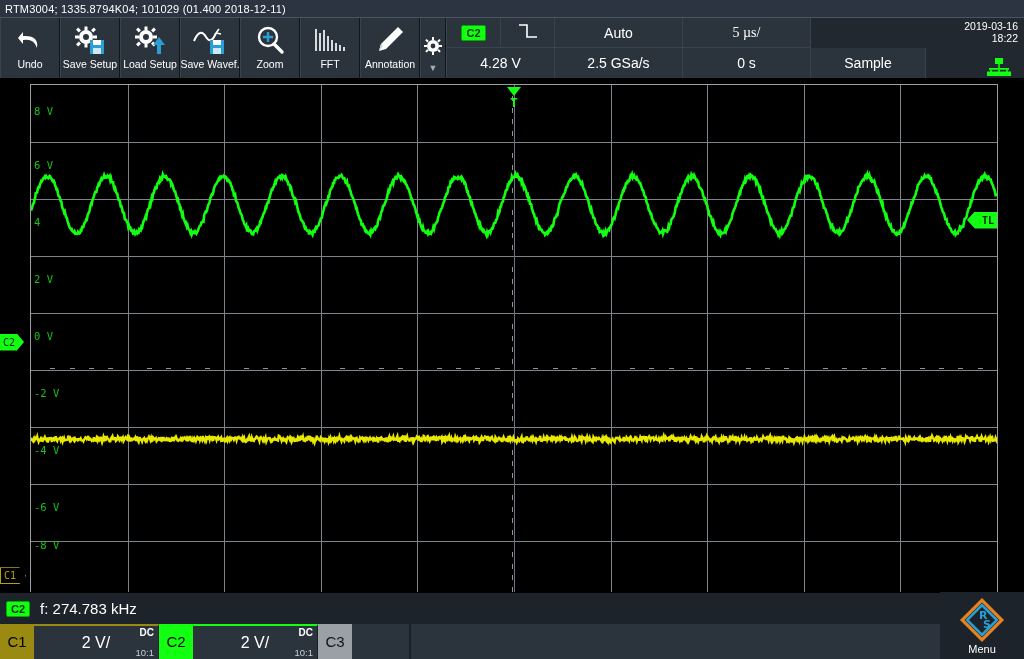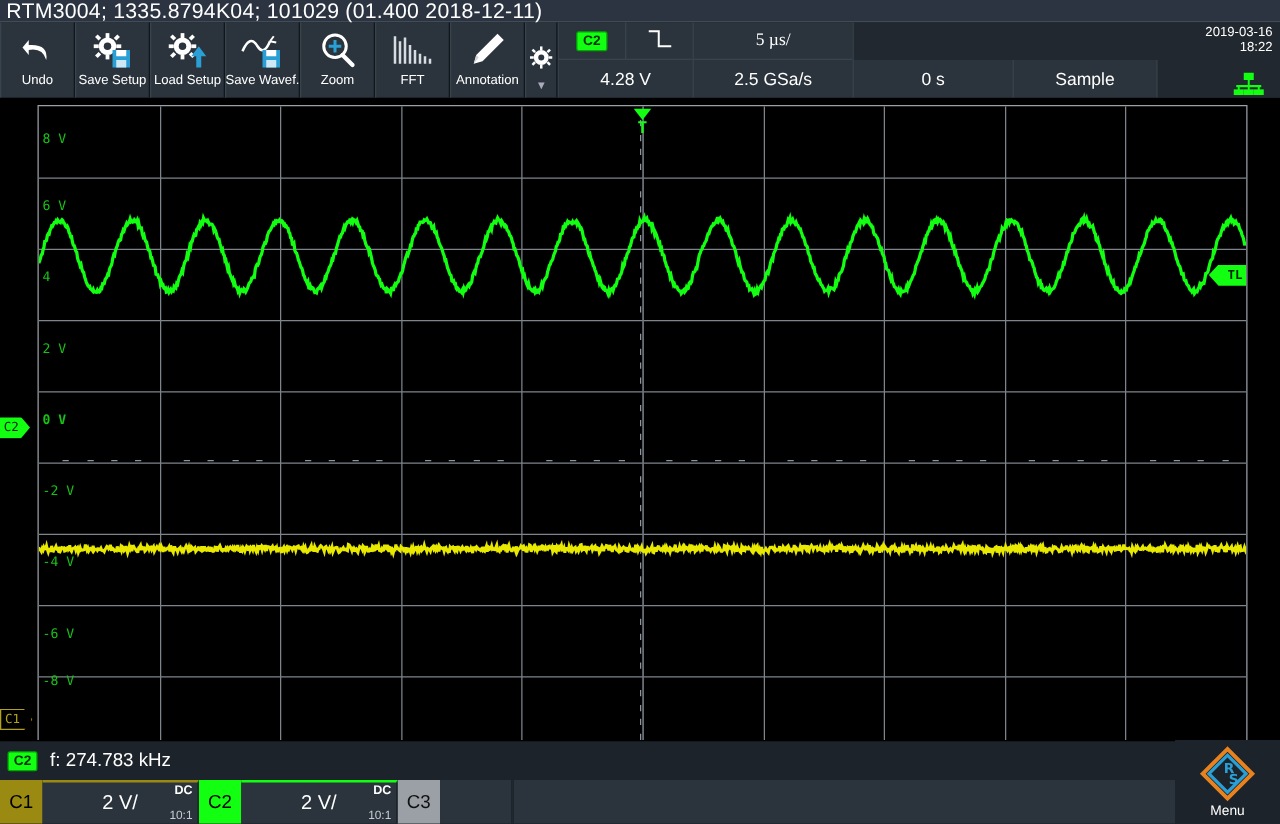--- a/index.html
+++ b/index.html
@@ -10,21 +10,21 @@
     color:#fff; overflow:hidden; position:relative;
   }
 
   
   #titlebar {
     height:18px; width:100%;
     background:#2b3440;
     border-bottom:1px solid #4a5460;
     display:flex; align-items:center;
     padding-left:5px;
-    font-size:17px; letter-spacing:.2px;
+    font-size:11px; letter-spacing:.2px;
     color:#ffffff;
   }
 
   
   #toolbar {
     height:62px; width:100%;
     background:#22282f;
     display:flex; align-items:stretch;
     border-bottom:2px solid #000;
   }
@@ -372,20 +372,23 @@
     <div class="srow">
       <div class="scell c-src">
         <span class="chbadge">C2</span>
       </div>
       <div class="scell c-slope">
         <span>
           <svg width="22" height="18" viewBox="0 0 22 18">
             <path d="M2 3 L10 3 L10 15 L20 15" stroke="#fff" stroke-width="1.6" fill="none"></path>
           </svg>
         </span>
+      </div>
+      <div class="scell c-mode">
+        <span>Auto</span>
       </div>
       <div class="scell c-time">
         <span>5 µs/</span>
       </div>
       <div id="clockcell">
         <span class="d">2019-03-16</span>
         <span class="t">18:22</span>
       </div>
     </div>
     <div class="srow">
@@ -531,21 +534,21 @@
     <svg id="waves" viewBox="0 0 966 570" preserveAspectRatio="none">
       <path id="trace-c1" fill="none" stroke="#e8e800" stroke-width="2.4" d="M0.0,352.8L0.7,354.9L1.4,355.1L2.1,356.2L2.8,353.7L3.5,355.0L4.1,352.8L4.8,354.2L5.5,354.0L6.2,351.6L6.9,354.7L7.6,356.7L8.3,354.4L9.0,354.4L9.7,356.4L10.3,351.7L11.0,355.7L11.7,355.9L12.4,354.2L13.1,353.6L13.8,352.1L14.5,354.2L15.2,353.9L15.9,356.2L16.6,356.4L17.3,352.4L17.9,354.6L18.6,353.1L19.3,353.3L20.0,353.2L20.7,355.9L21.4,355.7L22.1,353.4L22.8,353.1L23.5,354.7L24.2,353.5L24.8,351.3L25.5,355.2L26.2,356.2L26.9,354.1L27.6,353.6L28.3,353.6L29.0,352.9L29.7,355.3L30.4,353.3L31.0,352.8L31.7,356.7L32.4,354.9L33.1,353.0L33.8,355.2L34.5,354.8L35.2,355.1L35.9,354.9L36.6,354.6L37.3,350.7L38.0,353.1L38.6,355.1L39.3,353.5L40.0,355.8L40.7,354.6L41.4,353.6L42.1,353.9L42.8,355.1L43.5,351.7L44.2,355.4L44.8,354.5L45.5,354.3L46.2,354.2L46.9,355.3L47.6,354.2L48.3,354.7L49.0,354.5L49.7,353.4L50.4,355.3L51.1,355.6L51.8,355.4L52.4,356.3L53.1,354.5L53.8,353.4L54.5,352.2L55.2,352.7L55.9,354.1L56.6,353.1L57.3,350.9L58.0,354.7L58.6,354.6L59.3,353.8L60.0,354.5L60.7,355.8L61.4,355.2L62.1,355.6L62.8,352.2L63.5,354.9L64.2,355.5L64.9,355.6L65.5,353.2L66.2,355.3L66.9,352.3L67.6,353.0L68.3,355.6L69.0,354.8L69.7,351.9L70.4,354.6L71.1,357.3L71.8,354.9L72.5,351.8L73.1,353.6L73.8,350.9L74.5,356.0L75.2,352.4L75.9,352.0L76.6,353.4L77.3,354.1L78.0,355.5L78.7,356.4L79.4,356.3L80.0,353.1L80.7,352.6L81.4,351.3L82.1,355.1L82.8,352.8L83.5,353.2L84.2,353.2L84.9,356.0L85.6,355.3L86.3,354.1L86.9,351.5L87.6,352.5L88.3,354.6L89.0,352.8L89.7,352.6L90.4,354.8L91.1,353.3L91.8,352.3L92.5,356.1L93.1,354.9L93.8,353.4L94.5,352.3L95.2,353.4L95.9,354.3L96.6,352.1L97.3,353.8L98.0,351.8L98.7,353.5L99.4,356.5L100.1,352.4L100.7,355.1L101.4,355.0L102.1,354.2L102.8,353.6L103.5,354.0L104.2,352.6L104.9,356.1L105.6,351.3L106.3,354.0L106.9,355.7L107.6,357.0L108.3,353.0L109.0,353.0L109.7,354.7L110.4,354.6L111.1,356.5L111.8,354.2L112.5,353.6L113.2,352.9L113.8,354.8L114.5,356.2L115.2,354.7L115.9,356.0L116.6,353.8L117.3,353.0L118.0,351.6L118.7,352.8L119.4,355.0L120.1,352.8L120.8,355.9L121.4,355.6L122.1,352.3L122.8,353.1L123.5,354.3L124.2,353.8L124.9,353.1L125.6,356.2L126.3,355.3L127.0,354.7L127.7,353.2L128.3,353.3L129.0,355.0L129.7,355.4L130.4,352.1L131.1,355.7L131.8,355.3L132.5,352.1L133.2,354.6L133.9,355.1L134.6,354.2L135.2,353.6L135.9,356.0L136.6,352.5L137.3,356.3L138.0,352.7L138.7,355.8L139.4,356.1L140.1,355.9L140.8,353.5L141.4,354.2L142.1,352.0L142.8,356.2L143.5,354.1L144.2,352.6L144.9,351.5L145.6,353.3L146.3,355.2L147.0,355.7L147.7,354.6L148.4,354.6L149.0,355.1L149.7,353.5L150.4,354.7L151.1,353.4L151.8,354.8L152.5,353.5L153.2,352.6L153.9,353.6L154.6,354.3L155.2,352.9L155.9,354.4L156.6,353.1L157.3,355.1L158.0,354.4L158.7,352.0L159.4,352.0L160.1,356.3L160.8,353.1L161.5,357.1L162.1,353.9L162.8,355.3L163.5,353.0L164.2,354.0L164.9,355.9L165.6,353.8L166.3,352.0L167.0,352.8L167.7,355.4L168.4,351.7L169.0,354.9L169.7,352.8L170.4,353.6L171.1,355.0L171.8,351.0L172.5,354.7L173.2,354.5L173.9,356.2L174.6,353.4L175.3,355.2L176.0,351.2L176.6,353.8L177.3,353.3L178.0,352.2L178.7,354.8L179.4,352.2L180.1,352.7L180.8,354.1L181.5,351.0L182.2,355.6L182.9,352.9L183.5,352.3L184.2,352.5L184.9,352.8L185.6,355.2L186.3,353.0L187.0,352.0L187.7,354.2L188.4,353.6L189.1,353.0L189.8,354.8L190.4,353.3L191.1,356.8L191.8,353.1L192.5,355.8L193.2,352.7L193.9,356.5L194.6,356.4L195.3,353.8L196.0,352.7L196.7,355.5L197.3,353.8L198.0,352.9L198.7,355.1L199.4,353.1L200.1,354.3L200.8,352.7L201.5,353.0L202.2,353.2L202.9,354.8L203.6,353.2L204.2,352.4L204.9,352.7L205.6,355.3L206.3,352.7L207.0,352.1L207.7,351.8L208.4,353.5L209.1,353.5L209.8,353.0L210.4,354.6L211.1,355.5L211.8,352.6L212.5,354.7L213.2,353.0L213.9,356.1L214.6,357.0L215.3,356.6L216.0,354.7L216.7,355.0L217.3,353.0L218.0,351.5L218.7,355.8L219.4,351.7L220.1,356.5L220.8,352.3L221.5,353.9L222.2,355.7L222.9,356.0L223.6,354.1L224.3,354.0L224.9,352.3L225.6,351.5L226.3,352.2L227.0,353.2L227.7,354.2L228.4,356.2L229.1,352.6L229.8,352.1L230.5,353.5L231.2,353.6L231.8,355.3L232.5,353.7L233.2,356.0L233.9,354.6L234.6,352.6L235.3,356.6L236.0,354.9L236.7,353.5L237.4,353.1L238.1,352.9L238.7,353.0L239.4,355.4L240.1,357.0L240.8,356.6L241.5,354.4L242.2,354.9L242.9,353.9L243.6,353.1L244.3,354.8L244.9,354.8L245.6,354.4L246.3,355.3L247.0,355.6L247.7,350.6L248.4,350.9L249.1,352.1L249.8,353.4L250.5,355.4L251.2,352.4L251.9,356.4L252.5,353.9L253.2,355.0L253.9,354.3L254.6,355.8L255.3,356.9L256.0,354.1L256.7,352.2L257.4,352.8L258.1,352.8L258.8,354.5L259.4,351.8L260.1,352.6L260.8,356.7L261.5,355.2L262.2,351.9L262.9,354.2L263.6,355.9L264.3,355.8L265.0,354.5L265.7,355.3L266.3,355.4L267.0,351.8L267.7,352.5L268.4,355.1L269.1,354.9L269.8,350.6L270.5,353.8L271.2,353.7L271.9,351.7L272.6,355.4L273.2,355.5L273.9,355.9L274.6,354.0L275.3,355.2L276.0,355.0L276.7,350.9L277.4,353.2L278.1,353.8L278.8,350.9L279.5,354.0L280.1,356.5L280.8,352.9L281.5,353.2L282.2,356.4L282.9,355.0L283.6,357.4L284.3,354.7L285.0,354.9L285.7,350.6L286.4,353.7L287.0,353.4L287.7,354.4L288.4,355.2L289.1,355.7L289.8,352.4L290.5,353.2L291.2,353.5L291.9,355.2L292.6,354.4L293.3,355.9L293.9,352.8L294.6,357.2L295.3,354.6L296.0,354.1L296.7,354.4L297.4,356.6L298.1,353.5L298.8,355.3L299.5,352.9L300.2,355.8L300.8,354.7L301.5,354.5L302.2,352.0L302.9,355.5L303.6,353.6L304.3,355.7L305.0,353.2L305.7,352.7L306.4,355.5L307.1,354.7L307.7,354.0L308.4,351.3L309.1,354.0L309.8,354.3L310.5,356.2L311.2,353.8L311.9,354.2L312.6,354.6L313.3,355.9L313.9,353.6L314.6,352.9L315.3,352.1L316.0,354.3L316.7,353.0L317.4,354.9L318.1,353.0L318.8,354.7L319.5,352.8L320.2,356.2L320.8,352.4L321.5,353.6L322.2,353.2L322.9,353.8L323.6,353.5L324.3,356.0L325.0,353.5L325.7,353.0L326.4,355.1L327.1,356.1L327.8,353.8L328.4,357.2L329.1,352.7L329.8,353.6L330.5,352.9L331.2,352.5L331.9,354.5L332.6,355.7L333.3,352.0L334.0,355.0L334.6,355.8L335.3,352.7L336.0,352.8L336.7,353.8L337.4,355.4L338.1,353.5L338.8,352.6L339.5,354.2L340.2,353.6L340.9,354.0L341.6,355.0L342.2,351.9L342.9,354.8L343.6,354.0L344.3,355.7L345.0,355.4L345.7,353.5L346.4,355.1L347.1,357.5L347.8,352.1L348.4,354.0L349.1,353.2L349.8,354.4L350.5,352.7L351.2,353.6L351.9,354.5L352.6,354.3L353.3,355.2L354.0,354.3L354.7,355.2L355.4,352.5L356.0,355.6L356.7,356.1L357.4,353.9L358.1,352.0L358.8,356.5L359.5,352.2L360.2,352.7L360.9,354.3L361.6,353.9L362.3,351.8L362.9,354.4L363.6,353.9L364.3,354.6L365.0,354.7L365.7,352.8L366.4,351.1L367.1,355.6L367.8,355.4L368.5,356.1L369.1,353.8L369.8,354.5L370.5,352.4L371.2,351.8L371.9,355.0L372.6,350.5L373.3,353.8L374.0,352.8L374.7,356.9L375.4,353.2L376.1,351.4L376.7,354.1L377.4,354.6L378.1,355.6L378.8,355.6L379.5,353.4L380.2,353.4L380.9,354.2L381.6,356.2L382.3,352.1L382.9,356.2L383.6,354.6L384.3,354.0L385.0,353.5L385.7,351.9L386.4,353.0L387.1,352.4L387.8,355.6L388.5,353.2L389.2,354.8L389.9,353.9L390.5,357.0L391.2,353.0L391.9,355.1L392.6,350.9L393.3,351.3L394.0,356.4L394.7,354.3L395.4,353.3L396.1,352.1L396.8,354.2L397.4,352.3L398.1,353.8L398.8,355.8L399.5,354.1L400.2,351.7L400.9,355.3L401.6,352.5L402.3,351.9L403.0,353.5L403.7,352.2L404.3,352.7L405.0,355.9L405.7,352.8L406.4,354.0L407.1,354.4L407.8,352.1L408.5,351.9L409.2,353.4L409.9,353.6L410.6,352.4L411.2,356.5L411.9,355.1L412.6,351.1L413.3,355.7L414.0,356.4L414.7,351.9L415.4,352.7L416.1,356.2L416.8,352.2L417.4,352.6L418.1,351.0L418.8,355.0L419.5,354.9L420.2,353.2L420.9,357.1L421.6,353.7L422.3,353.7L423.0,354.3L423.7,355.2L424.3,351.9L425.0,353.9L425.7,355.4L426.4,353.2L427.1,355.3L427.8,354.0L428.5,353.4L429.2,352.9L429.9,355.7L430.6,354.4L431.2,353.8L431.9,355.8L432.6,354.1L433.3,350.9L434.0,350.7L434.7,355.1L435.4,354.5L436.1,354.5L436.8,351.7L437.5,354.8L438.1,355.8L438.8,352.0L439.5,354.2L440.2,354.3L440.9,353.3L441.6,353.0L442.3,352.1L443.0,355.0L443.7,353.5L444.4,352.4L445.0,351.9L445.7,355.7L446.4,352.9L447.1,353.2L447.8,353.6L448.5,357.2L449.2,356.0L449.9,353.5L450.6,351.8L451.3,353.1L451.9,356.0L452.6,353.2L453.3,353.1L454.0,351.5L454.7,351.7L455.4,352.9L456.1,355.3L456.8,350.9L457.5,354.0L458.2,354.6L458.8,356.5L459.5,352.8L460.2,352.8L460.9,351.9L461.6,354.0L462.3,355.0L463.0,355.4L463.7,356.2L464.4,352.2L465.1,353.5L465.7,356.0L466.4,355.6L467.1,353.5L467.8,352.7L468.5,353.6L469.2,353.5L469.9,356.2L470.6,352.7L471.3,357.0L472.0,353.9L472.6,352.2L473.3,354.2L474.0,354.7L474.7,355.2L475.4,354.2L476.1,354.6L476.8,356.8L477.5,350.8L478.2,354.3L478.9,352.8L479.5,355.4L480.2,353.5L480.9,354.6L481.6,354.1L482.3,352.4L483.0,355.6L483.7,356.1L484.4,355.3L485.1,355.1L485.8,357.4L486.4,356.3L487.1,353.5L487.8,354.4L488.5,355.8L489.2,354.7L489.9,353.5L490.6,351.9L491.3,356.8L492.0,357.1L492.7,354.9L493.3,352.8L494.0,356.4L494.7,353.6L495.4,352.3L496.1,352.4L496.8,354.3L497.5,355.0L498.2,354.3L498.9,355.2L499.6,353.1L500.3,354.3L500.9,352.6L501.6,355.1L502.3,352.9L503.0,355.0L503.7,355.5L504.4,354.2L505.1,356.5L505.8,354.0L506.5,354.9L507.2,354.9L507.8,353.8L508.5,353.4L509.2,350.8L509.9,356.6L510.6,354.8L511.3,355.7L512.0,355.0L512.7,352.3L513.4,354.7L514.0,354.8L514.7,353.2L515.4,352.0L516.1,354.7L516.8,352.4L517.5,353.8L518.2,353.0L518.9,353.5L519.6,354.7L520.3,352.8L520.9,354.4L521.6,350.7L522.3,354.0L523.0,353.0L523.7,355.5L524.4,351.6L525.1,356.3L525.8,355.5L526.5,353.1L527.2,354.3L527.8,353.3L528.5,352.1L529.2,354.7L529.9,353.0L530.6,356.1L531.3,352.5L532.0,353.1L532.7,353.1L533.4,353.6L534.1,351.4L534.8,355.8L535.4,353.5L536.1,353.9L536.8,354.5L537.5,355.7L538.2,354.3L538.9,353.8L539.6,353.8L540.3,355.4L541.0,352.2L541.6,354.2L542.3,356.1L543.0,355.4L543.7,351.7L544.4,352.7L545.1,354.0L545.8,356.0L546.5,356.1L547.2,355.4L547.9,355.0L548.5,351.4L549.2,351.8L549.9,354.6L550.6,356.3L551.3,352.2L552.0,353.7L552.7,352.7L553.4,353.4L554.1,352.9L554.8,355.8L555.4,354.0L556.1,351.6L556.8,354.1L557.5,351.6L558.2,356.3L558.9,353.0L559.6,355.0L560.3,354.9L561.0,356.2L561.7,356.9L562.4,352.1L563.0,353.2L563.7,356.3L564.4,353.8L565.1,355.0L565.8,353.1L566.5,353.7L567.2,354.1L567.9,352.9L568.6,353.8L569.2,354.2L569.9,355.1L570.6,356.1L571.3,353.2L572.0,355.5L572.7,353.3L573.4,355.9L574.1,352.5L574.8,351.6L575.5,356.0L576.1,356.7L576.8,354.4L577.5,356.4L578.2,352.6L578.9,356.0L579.6,357.0L580.3,355.5L581.0,355.2L581.7,353.9L582.4,355.2L583.0,356.0L583.7,357.0L584.4,354.0L585.1,352.9L585.8,353.0L586.5,352.8L587.2,353.6L587.9,354.5L588.6,353.0L589.3,355.5L590.0,354.6L590.6,355.1L591.3,355.0L592.0,354.5L592.7,352.0L593.4,355.5L594.1,354.9L594.8,355.0L595.5,352.3L596.2,353.4L596.8,354.7L597.5,353.8L598.2,355.4L598.9,352.4L599.6,351.6L600.3,353.2L601.0,355.3L601.7,355.0L602.4,355.7L603.1,354.1L603.8,354.0L604.4,351.1L605.1,353.9L605.8,356.2L606.5,354.0L607.2,354.9L607.9,354.9L608.6,354.9L609.3,352.0L610.0,353.5L610.7,355.1L611.3,351.2L612.0,354.0L612.7,351.1L613.4,353.9L614.1,354.9L614.8,351.3L615.5,355.3L616.2,356.1L616.9,352.6L617.5,352.6L618.2,351.3L618.9,352.4L619.6,354.7L620.3,353.0L621.0,352.5L621.7,352.8L622.4,352.4L623.1,355.0L623.8,354.4L624.5,354.3L625.1,352.6L625.8,354.9L626.5,355.2L627.2,355.5L627.9,353.5L628.6,355.6L629.3,353.5L630.0,352.7L630.7,355.5L631.4,355.8L632.0,352.7L632.7,350.6L633.4,353.2L634.1,354.5L634.8,352.1L635.5,353.5L636.2,353.1L636.9,353.6L637.6,352.9L638.3,356.3L638.9,354.1L639.6,351.9L640.3,351.1L641.0,352.2L641.7,354.7L642.4,351.5L643.1,353.0L643.8,356.7L644.5,352.1L645.1,353.8L645.8,355.4L646.5,354.4L647.2,352.9L647.9,353.4L648.6,355.1L649.3,351.9L650.0,356.1L650.7,356.1L651.4,353.3L652.1,354.4L652.7,353.8L653.4,352.5L654.1,354.3L654.8,355.1L655.5,353.6L656.2,355.8L656.9,353.3L657.6,356.3L658.3,354.8L659.0,353.0L659.6,351.4L660.3,353.1L661.0,354.0L661.7,352.9L662.4,353.7L663.1,352.1L663.8,354.0L664.5,351.1L665.2,356.1L665.9,355.0L666.5,354.1L667.2,356.3L667.9,354.1L668.6,354.4L669.3,355.0L670.0,354.8L670.7,351.5L671.4,352.8L672.1,353.4L672.8,357.2L673.4,354.6L674.1,353.0L674.8,354.4L675.5,352.0L676.2,355.1L676.9,352.3L677.6,353.3L678.3,354.1L679.0,355.5L679.7,354.4L680.3,354.3L681.0,356.2L681.7,352.9L682.4,352.3L683.1,353.7L683.8,352.8L684.5,351.7L685.2,354.9L685.9,354.0L686.6,355.6L687.2,355.7L687.9,356.9L688.6,352.5L689.3,354.9L690.0,355.6L690.7,352.4L691.4,354.5L692.1,356.8L692.8,352.8L693.5,354.3L694.1,354.4L694.8,351.2L695.5,353.9L696.2,354.2L696.9,356.2L697.6,353.8L698.3,357.4L699.0,350.6L699.7,353.8L700.4,354.3L701.0,353.5L701.7,351.9L702.4,354.7L703.1,355.0L703.8,353.9L704.5,351.0L705.2,355.5L705.9,353.6L706.6,354.6L707.3,353.1L707.9,354.3L708.6,356.4L709.3,353.2L710.0,356.1L710.7,352.5L711.4,354.3L712.1,354.1L712.8,354.4L713.5,352.2L714.1,354.7L714.8,354.6L715.5,353.0L716.2,355.5L716.9,354.7L717.6,355.0L718.3,353.9L719.0,354.7L719.7,352.3L720.4,356.6L721.1,355.7L721.7,356.2L722.4,353.4L723.1,352.8L723.8,354.5L724.5,354.7L725.2,354.6L725.9,352.2L726.6,353.6L727.3,354.6L727.9,355.9L728.6,354.5L729.3,353.8L730.0,354.7L730.7,355.6L731.4,353.7L732.1,351.5L732.8,353.0L733.5,353.3L734.2,352.9L734.9,353.0L735.5,355.0L736.2,350.9L736.9,353.3L737.6,355.4L738.3,352.4L739.0,350.8L739.7,354.5L740.4,356.2L741.1,353.6L741.7,355.4L742.4,352.8L743.1,356.0L743.8,352.3L744.5,352.8L745.2,355.8L745.9,353.8L746.6,355.6L747.3,353.3L748.0,354.4L748.6,351.3L749.3,356.1L750.0,354.6L750.7,353.4L751.4,355.3L752.1,350.8L752.8,353.3L753.5,353.8L754.2,354.2L754.9,353.3L755.5,353.8L756.2,356.7L756.9,356.2L757.6,356.8L758.3,352.4L759.0,353.1L759.7,357.2L760.4,353.9L761.1,354.1L761.8,357.4L762.4,353.4L763.1,357.2L763.8,355.4L764.5,354.0L765.2,352.9L765.9,352.5L766.6,357.1L767.3,354.4L768.0,352.0L768.7,356.0L769.3,354.4L770.0,353.4L770.7,354.7L771.4,356.6L772.1,352.6L772.8,355.2L773.5,352.1L774.2,354.1L774.9,355.2L775.6,353.3L776.3,353.0L776.9,355.4L777.6,353.1L778.3,355.4L779.0,354.5L779.7,351.9L780.4,352.1L781.1,357.1L781.8,351.6L782.5,352.1L783.1,354.4L783.8,352.3L784.5,354.9L785.2,352.5L785.9,355.1L786.6,352.6L787.3,353.7L788.0,355.8L788.7,356.3L789.4,356.4L790.0,352.8L790.7,354.9L791.4,355.1L792.1,353.0L792.8,353.9L793.5,352.5L794.2,354.8L794.9,351.8L795.6,351.8L796.3,356.8L796.9,353.9L797.6,352.9L798.3,356.4L799.0,354.2L799.7,353.3L800.4,352.1L801.1,351.3L801.8,356.2L802.5,352.7L803.2,351.4L803.9,354.9L804.5,353.9L805.2,353.8L805.9,356.7L806.6,356.5L807.3,354.6L808.0,354.1L808.7,353.8L809.4,354.9L810.1,354.9L810.7,356.0L811.4,352.8L812.1,353.7L812.8,352.5L813.5,352.7L814.2,353.8L814.9,354.1L815.6,355.0L816.3,356.3L817.0,356.1L817.6,354.8L818.3,352.7L819.0,354.8L819.7,353.5L820.4,353.8L821.1,353.9L821.8,352.4L822.5,352.4L823.2,353.8L823.9,355.2L824.5,354.6L825.2,352.7L825.9,354.0L826.6,356.4L827.3,353.4L828.0,354.9L828.7,352.2L829.4,351.8L830.1,353.9L830.8,355.1L831.5,353.2L832.1,354.5L832.8,355.2L833.5,352.2L834.2,351.1L834.9,352.5L835.6,354.9L836.3,353.0L837.0,355.3L837.7,354.3L838.3,351.8L839.0,356.1L839.7,356.5L840.4,353.5L841.1,353.8L841.8,353.5L842.5,353.1L843.2,354.5L843.9,352.0L844.6,354.3L845.3,352.6L845.9,355.0L846.6,354.3L847.3,356.4L848.0,356.0L848.7,355.7L849.4,353.0L850.1,353.0L850.8,355.4L851.5,352.6L852.2,353.9L852.8,353.7L853.5,354.5L854.2,356.3L854.9,353.2L855.6,352.5L856.3,353.7L857.0,354.9L857.7,352.3L858.4,355.3L859.0,353.4L859.7,353.2L860.4,352.8L861.1,355.2L861.8,355.0L862.5,353.5L863.2,354.6L863.9,354.5L864.6,350.9L865.3,354.3L866.0,355.4L866.6,354.7L867.3,353.9L868.0,350.7L868.7,353.9L869.4,353.8L870.1,353.7L870.8,353.9L871.5,354.1L872.2,353.6L872.9,355.3L873.5,355.0L874.2,356.9L874.9,352.6L875.6,354.3L876.3,355.2L877.0,356.0L877.7,352.9L878.4,354.3L879.1,352.4L879.8,353.7L880.4,354.0L881.1,354.6L881.8,354.6L882.5,353.3L883.2,352.3L883.9,354.3L884.6,353.8L885.3,353.4L886.0,353.9L886.6,354.4L887.3,353.3L888.0,352.5L888.7,356.2L889.4,352.9L890.1,354.6L890.8,355.6L891.5,354.0L892.2,355.1L892.9,354.2L893.6,354.9L894.2,354.3L894.9,357.0L895.6,353.2L896.3,353.1L897.0,354.9L897.7,352.9L898.4,353.4L899.1,356.8L899.8,351.0L900.5,353.7L901.1,351.0L901.8,352.6L902.5,354.0L903.2,355.7L903.9,355.1L904.6,353.2L905.3,352.3L906.0,355.7L906.7,355.0L907.4,350.7L908.0,356.0L908.7,354.8L909.4,353.5L910.1,354.4L910.8,354.3L911.5,356.0L912.2,354.0L912.9,354.9L913.6,351.8L914.3,352.1L914.9,355.8L915.6,353.6L916.3,355.8L917.0,352.5L917.7,356.1L918.4,350.8L919.1,357.1L919.8,352.4L920.5,354.2L921.2,353.5L921.8,355.7L922.5,353.9L923.2,354.2L923.9,355.9L924.6,354.6L925.3,355.2L926.0,355.6L926.7,350.9L927.4,356.7L928.1,355.2L928.7,353.3L929.4,356.1L930.1,353.1L930.8,355.2L931.5,353.2L932.2,353.4L932.9,353.6L933.6,356.5L934.3,354.7L935.0,351.5L935.6,352.5L936.3,352.0L937.0,353.0L937.7,353.1L938.4,353.1L939.1,355.2L939.8,352.5L940.5,352.1L941.2,352.1L941.9,356.4L942.5,352.6L943.2,354.6L943.9,356.8L944.6,353.1L945.3,352.8L946.0,351.3L946.7,353.0L947.4,353.5L948.1,353.2L948.8,356.5L949.4,354.5L950.1,356.7L950.8,351.9L951.5,353.5L952.2,353.8L952.9,354.0L953.6,353.3L954.3,352.2L955.0,355.4L955.6,354.2L956.3,354.9L957.0,353.4L957.7,356.5L958.4,354.5L959.1,352.2L959.8,354.8L960.5,352.3L961.2,351.9L961.9,355.6L962.6,355.3L963.2,355.4L963.9,355.2L964.6,352.8L965.3,354.9L966.0,352.3"></path>
       <path id="trace-c2" fill="none" stroke="#12ff12" stroke-width="2.6" d="M0.0,125.5L0.7,123.7L1.4,121.4L2.1,118.7L2.8,118.2L3.5,114.5L4.1,113.0L4.8,108.1L5.5,108.0L6.2,107.3L6.9,103.3L7.6,102.0L8.3,102.3L9.0,99.1L9.7,97.7L10.3,95.8L11.0,96.1L11.7,94.5L12.4,93.1L13.1,93.1L13.8,91.6L14.5,92.7L15.2,91.1L15.9,92.3L16.6,92.8L17.3,93.2L17.9,91.6L18.6,90.8L19.3,91.5L20.0,93.6L20.7,93.9L21.4,96.0L22.1,96.7L22.8,95.9L23.5,97.5L24.2,100.9L24.8,101.8L25.5,104.4L26.2,104.3L26.9,108.2L27.6,111.1L28.3,111.4L29.0,113.4L29.7,116.0L30.4,116.8L31.0,121.4L31.7,123.8L32.4,124.8L33.1,127.5L33.8,126.5L34.5,130.2L35.2,132.2L35.9,132.9L36.6,136.1L37.3,138.5L38.0,140.6L38.6,142.1L39.3,143.4L40.0,144.3L40.7,144.0L41.4,146.1L42.1,146.6L42.8,147.4L43.5,146.3L44.2,148.6L44.8,148.3L45.5,148.7L46.2,148.8L46.9,147.0L47.6,148.3L48.3,148.6L49.0,148.0L49.7,145.2L50.4,145.6L51.1,142.1L51.8,142.3L52.4,142.0L53.1,138.7L53.8,137.6L54.5,136.7L55.2,134.4L55.9,134.7L56.6,130.3L57.3,128.5L58.0,127.4L58.6,125.3L59.3,121.2L60.0,118.7L60.7,119.3L61.4,115.4L62.1,113.3L62.8,111.8L63.5,108.9L64.2,107.1L64.9,107.3L65.5,106.9L66.2,102.5L66.9,101.6L67.6,98.9L68.3,99.6L69.0,97.1L69.7,95.2L70.4,93.4L71.1,94.5L71.8,93.4L72.5,92.2L73.1,90.2L73.8,92.3L74.5,91.7L75.2,92.7L75.9,92.5L76.6,90.8L77.3,91.6L78.0,92.5L78.7,91.2L79.4,95.3L80.0,93.6L80.7,97.3L81.4,97.3L82.1,97.3L82.8,101.9L83.5,104.2L84.2,103.2L84.9,106.4L85.6,108.1L86.3,108.6L86.9,112.0L87.6,114.8L88.3,114.9L89.0,116.8L89.7,121.4L90.4,121.3L91.1,123.9L91.8,127.3L92.5,127.4L93.1,128.5L93.8,134.3L94.5,134.7L95.2,134.8L95.9,137.1L96.6,137.6L97.3,142.1L98.0,140.6L98.7,143.0L99.4,142.7L100.1,145.5L100.7,146.0L101.4,145.5L102.1,148.7L102.8,148.5L103.5,146.7L104.2,148.9L104.9,147.7L105.6,146.5L106.3,148.1L106.9,147.1L107.6,147.6L108.3,144.1L109.0,144.8L109.7,145.4L110.4,141.7L111.1,142.4L111.8,139.2L112.5,136.3L113.2,135.3L113.8,134.1L114.5,131.5L115.2,132.7L115.9,128.0L116.6,125.2L117.3,123.8L118.0,123.2L118.7,118.9L119.4,120.3L120.1,116.4L120.8,112.0L121.4,113.1L122.1,108.4L122.8,108.1L123.5,104.9L124.2,102.8L124.9,103.6L125.6,103.3L126.3,98.6L127.0,98.0L127.7,96.5L128.3,97.3L129.0,93.6L129.7,94.9L130.4,92.8L131.1,93.6L131.8,89.5L132.5,91.1L133.2,91.6L133.9,91.2L134.6,92.1L135.2,91.4L135.9,92.9L136.6,94.7L137.3,94.2L138.0,94.3L138.7,94.5L139.4,95.8L140.1,99.6L140.8,98.3L141.4,99.6L142.1,101.9L142.8,104.7L143.5,106.2L144.2,106.3L144.9,109.7L145.6,112.1L146.3,115.2L147.0,114.4L147.7,118.6L148.4,119.2L149.0,123.7L149.7,123.1L150.4,126.8L151.1,130.3L151.8,128.7L152.5,133.3L153.2,134.9L153.9,137.0L154.6,138.7L155.2,137.9L155.9,141.9L156.6,140.6L157.3,143.6L158.0,144.7L158.7,145.2L159.4,147.8L160.1,146.4L160.8,149.4L161.5,147.4L162.1,146.8L162.8,147.7L163.5,148.1L164.2,146.2L164.9,147.0L165.6,148.4L166.3,147.0L167.0,145.6L167.7,143.4L168.4,141.4L169.0,140.9L169.7,140.0L170.4,137.5L171.1,137.3L171.8,136.2L172.5,136.5L173.2,130.2L173.9,127.9L174.6,126.6L175.3,127.0L176.0,125.6L176.6,122.2L177.3,119.9L178.0,118.9L178.7,116.5L179.4,112.6L180.1,111.2L180.8,109.2L181.5,109.5L182.2,107.8L182.9,103.5L183.5,102.0L184.2,100.2L184.9,99.5L185.6,98.4L186.3,96.9L187.0,95.7L187.7,93.7L188.4,94.5L189.1,92.3L189.8,93.1L190.4,91.5L191.1,91.8L191.8,92.1L192.5,91.0L193.2,92.2L193.9,92.6L194.6,91.7L195.3,92.4L196.0,95.0L196.7,94.5L197.3,96.1L198.0,95.8L198.7,97.3L199.4,97.6L200.1,100.7L200.8,101.5L201.5,105.1L202.2,105.5L202.9,110.5L203.6,110.8L204.2,109.9L204.9,115.5L205.6,117.0L206.3,117.5L207.0,120.0L207.7,123.0L208.4,124.5L209.1,126.7L209.8,129.0L210.4,129.4L211.1,131.6L211.8,135.2L212.5,136.0L213.2,138.7L213.9,139.7L214.6,141.3L215.3,140.1L216.0,145.4L216.7,145.6L217.3,143.8L218.0,145.7L218.7,145.0L219.4,145.3L220.1,147.1L220.8,149.0L221.5,148.8L222.2,149.3L222.9,146.5L223.6,145.7L224.3,145.7L224.9,144.3L225.6,143.2L226.3,145.5L227.0,143.3L227.7,141.4L228.4,140.5L229.1,136.9L229.8,137.4L230.5,133.9L231.2,132.8L231.8,131.2L232.5,128.6L233.2,127.8L233.9,126.1L234.6,122.4L235.3,122.8L236.0,118.9L236.7,117.6L237.4,117.6L238.1,113.9L238.7,111.8L239.4,109.4L240.1,106.9L240.8,104.3L241.5,104.5L242.2,102.3L242.9,101.6L243.6,98.5L244.3,96.2L244.9,97.5L245.6,95.1L246.3,93.9L247.0,92.5L247.7,92.2L248.4,92.6L249.1,89.9L249.8,92.7L250.5,91.2L251.2,93.0L251.9,90.6L252.5,91.0L253.2,91.2L253.9,92.9L254.6,91.5L255.3,93.8L256.0,96.2L256.7,96.5L257.4,99.5L258.1,99.5L258.8,100.0L259.4,103.9L260.1,103.1L260.8,107.1L261.5,110.0L262.2,111.6L262.9,112.8L263.6,112.8L264.3,117.3L265.0,116.1L265.7,119.1L266.3,121.9L267.0,125.5L267.7,127.7L268.4,128.9L269.1,130.9L269.8,134.5L270.5,135.5L271.2,135.8L271.9,137.4L272.6,138.2L273.2,141.1L273.9,143.2L274.6,142.5L275.3,144.5L276.0,145.7L276.7,146.1L277.4,145.8L278.1,149.6L278.8,146.1L279.5,146.8L280.1,148.2L280.8,148.2L281.5,149.6L282.2,145.7L282.9,145.5L283.6,147.8L284.3,143.7L285.0,142.2L285.7,143.1L286.4,141.4L287.0,140.8L287.7,140.1L288.4,137.3L289.1,135.7L289.8,133.5L290.5,133.3L291.2,131.1L291.9,127.3L292.6,125.1L293.3,121.9L293.9,120.3L294.6,118.1L295.3,119.1L296.0,116.8L296.7,114.9L297.4,111.2L298.1,111.4L298.8,107.0L299.5,104.4L300.2,103.8L300.8,102.2L301.5,101.6L302.2,97.0L302.9,99.4L303.6,95.1L304.3,94.8L305.0,92.7L305.7,92.7L306.4,92.6L307.1,93.0L307.7,92.7L308.4,90.9L309.1,91.3L309.8,91.1L310.5,90.1L311.2,91.6L311.9,93.2L312.6,93.0L313.3,93.1L313.9,95.1L314.6,97.6L315.3,97.3L316.0,96.2L316.7,100.7L317.4,101.5L318.1,100.9L318.8,104.9L319.5,106.1L320.2,109.2L320.8,110.7L321.5,112.0L322.2,113.4L322.9,115.3L323.6,118.0L324.3,119.6L325.0,123.3L325.7,123.0L326.4,126.6L327.1,129.5L327.8,131.1L328.4,133.2L329.1,134.7L329.8,135.3L330.5,139.8L331.2,140.2L331.9,139.6L332.6,142.0L333.3,141.9L334.0,145.6L334.6,146.5L335.3,145.6L336.0,146.4L336.7,148.1L337.4,148.0L338.1,148.8L338.8,147.2L339.5,149.2L340.2,145.9L340.9,147.8L341.6,147.3L342.2,145.1L342.9,144.0L343.6,142.9L344.3,143.9L345.0,141.6L345.7,141.8L346.4,140.4L347.1,135.5L347.8,133.5L348.4,132.3L349.1,133.2L349.8,129.2L350.5,126.4L351.2,125.4L351.9,121.6L352.6,120.5L353.3,120.4L354.0,118.0L354.7,116.5L355.4,114.1L356.0,112.6L356.7,108.8L357.4,105.4L358.1,106.5L358.8,104.4L359.5,100.4L360.2,100.3L360.9,98.2L361.6,96.4L362.3,98.3L362.9,94.5L363.6,93.9L364.3,92.3L365.0,93.2L365.7,93.5L366.4,91.1L367.1,89.3L367.8,90.6L368.5,90.9L369.1,92.6L369.8,94.3L370.5,92.0L371.2,93.2L371.9,94.4L372.6,96.0L373.3,95.2L374.0,96.0L374.7,99.1L375.4,99.7L376.1,100.9L376.7,103.1L377.4,103.8L378.1,105.3L378.8,108.2L379.5,109.8L380.2,114.1L380.9,114.0L381.6,116.2L382.3,119.2L382.9,119.9L383.6,121.5L384.3,123.6L385.0,127.4L385.7,128.9L386.4,131.6L387.1,130.9L387.8,135.8L388.5,135.1L389.2,138.6L389.9,140.6L390.5,142.5L391.2,144.1L391.9,141.8L392.6,145.0L393.3,146.0L394.0,146.5L394.7,147.8L395.4,148.0L396.1,146.6L396.8,148.5L397.4,146.9L398.1,149.1L398.8,148.8L399.5,147.5L400.2,148.4L400.9,146.3L401.6,145.2L402.3,142.1L403.0,144.0L403.7,140.5L404.3,139.4L405.0,138.2L405.7,137.2L406.4,136.2L407.1,132.4L407.8,130.3L408.5,127.3L409.2,126.6L409.9,124.2L410.6,123.5L411.2,122.4L411.9,119.4L412.6,117.6L413.3,116.0L414.0,112.1L414.7,111.3L415.4,108.8L416.1,108.7L416.8,106.7L417.4,102.4L418.1,102.0L418.8,101.7L419.5,96.9L420.2,97.3L420.9,94.9L421.6,95.7L422.3,94.0L423.0,92.3L423.7,93.4L424.3,92.6L425.0,93.1L425.7,93.0L426.4,93.7L427.1,92.2L427.8,93.5L428.5,93.4L429.2,92.7L429.9,91.9L430.6,94.4L431.2,93.0L431.9,94.2L432.6,95.6L433.3,98.1L434.0,97.6L434.7,99.5L435.4,103.2L436.1,106.5L436.8,106.4L437.5,110.0L438.1,111.2L438.8,111.8L439.5,116.1L440.2,118.7L440.9,118.0L441.6,121.7L442.3,123.3L443.0,125.0L443.7,127.8L444.4,128.7L445.0,131.2L445.7,132.6L446.4,135.3L447.1,138.1L447.8,137.2L448.5,141.1L449.2,139.3L449.9,142.1L450.6,144.7L451.3,145.6L451.9,144.2L452.6,144.7L453.3,147.2L454.0,147.2L454.7,148.3L455.4,150.1L456.1,147.1L456.8,149.3L457.5,146.7L458.2,146.1L458.8,145.7L459.5,147.4L460.2,144.9L460.9,143.3L461.6,143.5L462.3,141.5L463.0,138.2L463.7,138.0L464.4,137.6L465.1,135.0L465.7,134.5L466.4,132.3L467.1,127.2L467.8,128.5L468.5,126.9L469.2,121.8L469.9,121.7L470.6,118.5L471.3,117.2L472.0,116.3L472.6,112.4L473.3,111.7L474.0,108.9L474.7,105.9L475.4,104.9L476.1,104.6L476.8,99.8L477.5,100.2L478.2,97.4L478.9,97.7L479.5,95.9L480.2,96.0L480.9,91.5L481.6,93.1L482.3,92.4L483.0,92.3L483.7,90.8L484.4,89.1L485.1,92.5L485.8,90.2L486.4,89.5L487.1,92.2L487.8,92.1L488.5,94.9L489.2,94.9L489.9,92.5L490.6,97.9L491.3,96.3L492.0,99.1L492.7,102.6L493.3,101.0L494.0,102.5L494.7,104.8L495.4,107.1L496.1,110.1L496.8,109.4L497.5,114.3L498.2,113.6L498.9,118.6L499.6,118.6L500.3,119.7L500.9,123.7L501.6,125.6L502.3,128.2L503.0,128.8L503.7,132.2L504.4,132.8L505.1,136.8L505.8,135.3L506.5,138.6L507.2,140.5L507.8,143.0L508.5,142.1L509.2,144.4L509.9,144.3L510.6,144.5L511.3,146.4L512.0,147.2L512.7,147.8L513.4,147.8L514.0,149.9L514.7,149.1L515.4,147.6L516.1,146.8L516.8,148.6L517.5,147.7L518.2,144.9L518.9,146.1L519.6,145.7L520.3,141.6L520.9,140.9L521.6,141.5L522.3,140.3L523.0,135.5L523.7,132.8L524.4,132.6L525.1,131.8L525.8,129.5L526.5,129.8L527.2,125.6L527.8,122.3L528.5,118.7L529.2,117.5L529.9,115.1L530.6,114.5L531.3,112.0L532.0,111.7L532.7,109.5L533.4,108.4L534.1,107.1L534.8,103.9L535.4,102.0L536.1,102.0L536.8,99.6L537.5,97.7L538.2,96.2L538.9,95.9L539.6,94.2L540.3,94.5L541.0,93.4L541.6,93.0L542.3,91.0L543.0,92.0L543.7,88.6L544.4,91.0L545.1,89.7L545.8,91.2L546.5,92.7L547.2,92.1L547.9,94.6L548.5,95.5L549.2,95.8L549.9,99.2L550.6,99.7L551.3,98.3L552.0,102.1L552.7,104.0L553.4,105.0L554.1,106.8L554.8,110.3L555.4,111.6L556.1,112.2L556.8,114.2L557.5,116.4L558.2,120.2L558.9,122.9L559.6,125.5L560.3,123.8L561.0,127.6L561.7,130.0L562.4,132.7L563.0,132.7L563.7,133.9L564.4,137.8L565.1,139.5L565.8,140.0L566.5,140.8L567.2,144.5L567.9,142.3L568.6,146.7L569.2,146.1L569.9,146.6L570.6,146.1L571.3,147.8L572.0,149.8L572.7,147.7L573.4,150.4L574.1,150.0L574.8,146.2L575.5,148.1L576.1,145.8L576.8,145.3L577.5,144.0L578.2,144.9L578.9,142.4L579.6,141.1L580.3,139.8L581.0,139.0L581.7,135.2L582.4,133.1L583.0,132.3L583.7,133.3L584.4,130.3L585.1,126.8L585.8,123.8L586.5,122.2L587.2,123.0L587.9,117.9L588.6,116.5L589.3,115.1L590.0,112.8L590.6,109.7L591.3,108.8L592.0,105.7L592.7,105.9L593.4,102.7L594.1,102.8L594.8,98.4L595.5,97.9L596.2,98.1L596.8,96.1L597.5,96.4L598.2,95.9L598.9,93.4L599.6,90.7L600.3,91.6L601.0,89.5L601.7,92.9L602.4,91.7L603.1,90.5L603.8,92.7L604.4,92.9L605.1,94.1L605.8,92.7L606.5,94.7L607.2,95.3L607.9,96.8L608.6,98.1L609.3,98.1L610.0,100.8L610.7,102.6L611.3,104.8L612.0,105.2L612.7,107.6L613.4,110.7L614.1,111.4L614.8,112.3L615.5,116.8L616.2,118.7L616.9,119.8L617.5,123.8L618.2,125.6L618.9,126.5L619.6,129.1L620.3,129.0L621.0,133.3L621.7,134.7L622.4,135.9L623.1,138.2L623.8,139.2L624.5,138.8L625.1,140.6L625.8,142.6L626.5,143.1L627.2,144.6L627.9,145.7L628.6,147.9L629.3,147.1L630.0,147.2L630.7,147.5L631.4,145.8L632.0,148.8L632.7,146.7L633.4,145.1L634.1,145.2L634.8,145.6L635.5,146.3L636.2,146.8L636.9,145.0L637.6,140.3L638.3,141.9L638.9,139.3L639.6,139.2L640.3,134.7L641.0,133.5L641.7,132.9L642.4,132.0L643.1,129.8L643.8,127.7L644.5,122.8L645.1,121.0L645.8,121.1L646.5,117.7L647.2,114.1L647.9,115.3L648.6,113.1L649.3,109.1L650.0,108.6L650.7,107.1L651.4,103.7L652.1,102.2L652.7,100.5L653.4,100.5L654.1,98.2L654.8,95.7L655.5,94.9L656.2,93.4L656.9,95.1L657.6,91.4L658.3,92.3L659.0,92.2L659.6,93.3L660.3,90.1L661.0,92.1L661.7,90.6L662.4,91.7L663.1,90.0L663.8,91.5L664.5,93.7L665.2,94.9L665.9,94.9L666.5,96.7L667.2,96.7L667.9,101.2L668.6,102.7L669.3,102.9L670.0,104.1L670.7,105.0L671.4,106.6L672.1,110.5L672.8,112.0L673.4,114.3L674.1,113.9L674.8,117.7L675.5,119.2L676.2,120.2L676.9,124.6L677.6,125.6L678.3,130.1L679.0,130.8L679.7,131.1L680.3,132.8L681.0,136.0L681.7,138.4L682.4,136.7L683.1,140.8L683.8,142.0L684.5,144.3L685.2,144.8L685.9,145.5L686.6,147.1L687.2,148.3L687.9,146.6L688.6,149.0L689.3,150.2L690.0,147.2L690.7,148.6L691.4,148.4L692.1,147.9L692.8,147.9L693.5,147.4L694.1,144.9L694.8,146.4L695.5,142.2L696.2,143.2L696.9,141.3L697.6,139.6L698.3,138.4L699.0,136.6L699.7,134.9L700.4,134.2L701.0,131.5L701.7,127.6L702.4,126.4L703.1,124.4L703.8,123.2L704.5,121.1L705.2,118.3L705.9,116.4L706.6,115.8L707.3,111.9L707.9,110.5L708.6,107.4L709.3,108.2L710.0,103.4L710.7,102.9L711.4,100.4L712.1,100.0L712.8,97.2L713.5,97.4L714.1,94.1L714.8,95.9L715.5,93.9L716.2,91.1L716.9,90.8L717.6,93.9L718.3,90.9L719.0,92.6L719.7,90.4L720.4,91.5L721.1,90.8L721.7,91.5L722.4,94.0L723.1,93.9L723.8,92.8L724.5,94.2L725.2,98.3L725.9,96.6L726.6,98.5L727.3,99.5L727.9,101.7L728.6,105.2L729.3,103.8L730.0,107.9L730.7,111.0L731.4,113.0L732.1,112.4L732.8,117.2L733.5,116.4L734.2,120.2L734.9,121.1L735.5,124.0L736.2,127.3L736.9,127.5L737.6,129.7L738.3,131.0L739.0,133.7L739.7,137.7L740.4,136.2L741.1,139.8L741.7,140.3L742.4,141.1L743.1,143.2L743.8,143.7L744.5,143.9L745.2,145.7L745.9,147.1L746.6,146.9L747.3,149.8L748.0,148.4L748.6,150.1L749.3,146.5L750.0,147.5L750.7,145.1L751.4,148.2L752.1,147.1L752.8,145.0L753.5,144.3L754.2,143.7L754.9,141.9L755.5,141.0L756.2,139.6L756.9,138.2L757.6,134.9L758.3,133.8L759.0,131.4L759.7,130.5L760.4,130.6L761.1,126.2L761.8,122.7L762.4,122.5L763.1,121.8L763.8,117.8L764.5,114.9L765.2,113.0L765.9,110.2L766.6,108.1L767.3,107.4L768.0,105.0L768.7,106.3L769.3,103.5L770.0,101.7L770.7,97.5L771.4,98.6L772.1,98.3L772.8,97.4L773.5,94.1L774.2,95.2L774.9,91.3L775.6,91.7L776.3,93.2L776.9,89.8L777.6,92.0L778.3,91.0L779.0,91.7L779.7,92.4L780.4,93.6L781.1,92.3L781.8,93.0L782.5,93.3L783.1,94.0L783.8,95.9L784.5,98.7L785.2,98.7L785.9,101.4L786.6,100.1L787.3,103.6L788.0,105.1L788.7,106.7L789.4,110.9L790.0,111.6L790.7,115.2L791.4,116.6L792.1,118.7L792.8,122.8L793.5,123.1L794.2,123.8L794.9,125.4L795.6,128.2L796.3,129.4L796.9,132.7L797.6,134.8L798.3,136.9L799.0,137.6L799.7,141.4L800.4,140.0L801.1,139.7L801.8,144.2L802.5,143.5L803.2,146.1L803.9,147.0L804.5,147.4L805.2,146.8L805.9,145.8L806.6,147.4L807.3,146.4L808.0,148.3L808.7,145.8L809.4,148.2L810.1,147.0L810.7,146.4L811.4,146.0L812.1,145.5L812.8,144.0L813.5,142.2L814.2,139.9L814.9,138.2L815.6,135.4L816.3,137.7L817.0,133.3L817.6,132.0L818.3,131.0L819.0,129.3L819.7,125.5L820.4,125.9L821.1,122.8L821.8,120.2L822.5,116.7L823.2,116.5L823.9,114.0L824.5,110.7L825.2,109.6L825.9,108.7L826.6,106.9L827.3,101.9L828.0,101.7L828.7,101.1L829.4,99.1L830.1,97.4L830.8,96.4L831.5,95.3L832.1,94.5L832.8,95.0L833.5,93.6L834.2,90.5L834.9,89.9L835.6,91.8L836.3,89.4L837.0,92.3L837.7,91.7L838.3,90.0L839.0,92.7L839.7,94.8L840.4,94.0L841.1,96.6L841.8,96.4L842.5,96.6L843.2,95.8L843.9,98.6L844.6,101.2L845.3,102.1L845.9,106.9L846.6,107.8L847.3,106.5L848.0,109.9L848.7,111.6L849.4,114.9L850.1,117.2L850.8,119.4L851.5,117.9L852.2,122.9L852.8,126.1L853.5,126.7L854.2,129.7L854.9,132.6L855.6,130.8L856.3,134.3L857.0,135.4L857.7,138.5L858.4,140.3L859.0,141.2L859.7,140.2L860.4,144.3L861.1,144.7L861.8,147.3L862.5,144.2L863.2,147.3L863.9,147.8L864.6,149.0L865.3,149.5L866.0,148.0L866.6,149.1L867.3,148.5L868.0,148.6L868.7,146.1L869.4,146.7L870.1,146.9L870.8,144.3L871.5,143.0L872.2,143.0L872.9,139.5L873.5,140.4L874.2,137.8L874.9,135.6L875.6,133.4L876.3,131.7L877.0,128.5L877.7,128.4L878.4,125.4L879.1,124.1L879.8,121.7L880.4,118.1L881.1,118.7L881.8,117.0L882.5,114.0L883.2,112.4L883.9,111.0L884.6,109.4L885.3,106.3L886.0,104.9L886.6,100.9L887.3,99.4L888.0,99.1L888.7,97.1L889.4,96.1L890.1,96.0L890.8,93.1L891.5,94.0L892.2,93.7L892.9,92.3L893.6,90.6L894.2,92.2L894.9,92.2L895.6,92.2L896.3,90.9L897.0,91.8L897.7,90.6L898.4,91.2L899.1,94.8L899.8,92.3L900.5,96.5L901.1,98.0L901.8,99.6L902.5,99.7L903.2,101.7L903.9,103.4L904.6,106.6L905.3,105.9L906.0,109.3L906.7,109.3L907.4,112.5L908.0,113.3L908.7,115.9L909.4,118.9L910.1,121.9L910.8,123.5L911.5,126.1L912.2,127.4L912.9,128.2L913.6,130.9L914.3,134.3L914.9,134.6L915.6,134.2L916.3,138.7L917.0,139.6L917.7,139.5L918.4,142.2L919.1,143.1L919.8,143.8L920.5,145.9L921.2,147.1L921.8,147.2L922.5,148.4L923.2,147.2L923.9,146.2L924.6,149.8L925.3,148.8L926.0,147.9L926.7,148.3L927.4,146.2L928.1,145.1L928.7,142.8L929.4,144.2L930.1,141.9L930.8,142.3L931.5,141.3L932.2,141.5L932.9,137.9L933.6,133.9L934.3,133.7L935.0,132.9L935.6,131.5L936.3,128.0L937.0,125.4L937.7,123.3L938.4,122.6L939.1,121.5L939.8,116.0L940.5,116.8L941.2,114.7L941.9,111.2L942.5,108.0L943.2,106.3L943.9,105.2L944.6,103.7L945.3,103.4L946.0,100.4L946.7,98.3L947.4,96.1L948.1,97.3L948.8,95.5L949.4,95.6L950.1,92.5L950.8,91.8L951.5,93.8L952.2,92.0L952.9,90.7L953.6,89.3L954.3,91.8L955.0,90.7L955.6,91.2L956.3,94.0L957.0,93.3L957.7,92.2L958.4,94.0L959.1,94.7L959.8,94.6L960.5,97.5L961.2,99.2L961.9,100.2L962.6,103.0L963.2,104.1L963.9,106.5L964.6,110.1L965.3,110.0L966.0,111.1"></path>
     </svg>
 
     <div id="ylabels">
         <span class="ylabel" style="top: 20px;">8 V</span>
         <span class="ylabel" style="top: 73.5px;">6 V</span>
         <span class="ylabel" style="top: 130.5px;">4</span>
         <span class="ylabel" style="top: 187.5px;">2 V</span>
-        <span class="ylabel" style="top: 244.5px; font-weight: bold;">0 V</span>
+        <span class="ylabel" style="top: 244.5px;">0 V</span>
         <span class="ylabel" style="top: 301.5px;">-2 V</span>
         <span class="ylabel" style="top: 358.5px;">-4 V</span>
         <span class="ylabel" style="top: 415.5px;">-6 V</span>
         <span class="ylabel" style="top: 454px;">-8 V</span>
         <span class="ylabel" style="top: 529.5px;">-10 V</span>
       </div>
     <div id="xlabels">
         <span class="xlabel" style="left: 83.5px;">-25 µs</span>
         <span class="xlabel" style="left: 164px;">-20 µs</span>
         <span class="xlabel" style="left: 244.5px;">-15 µs</span>

